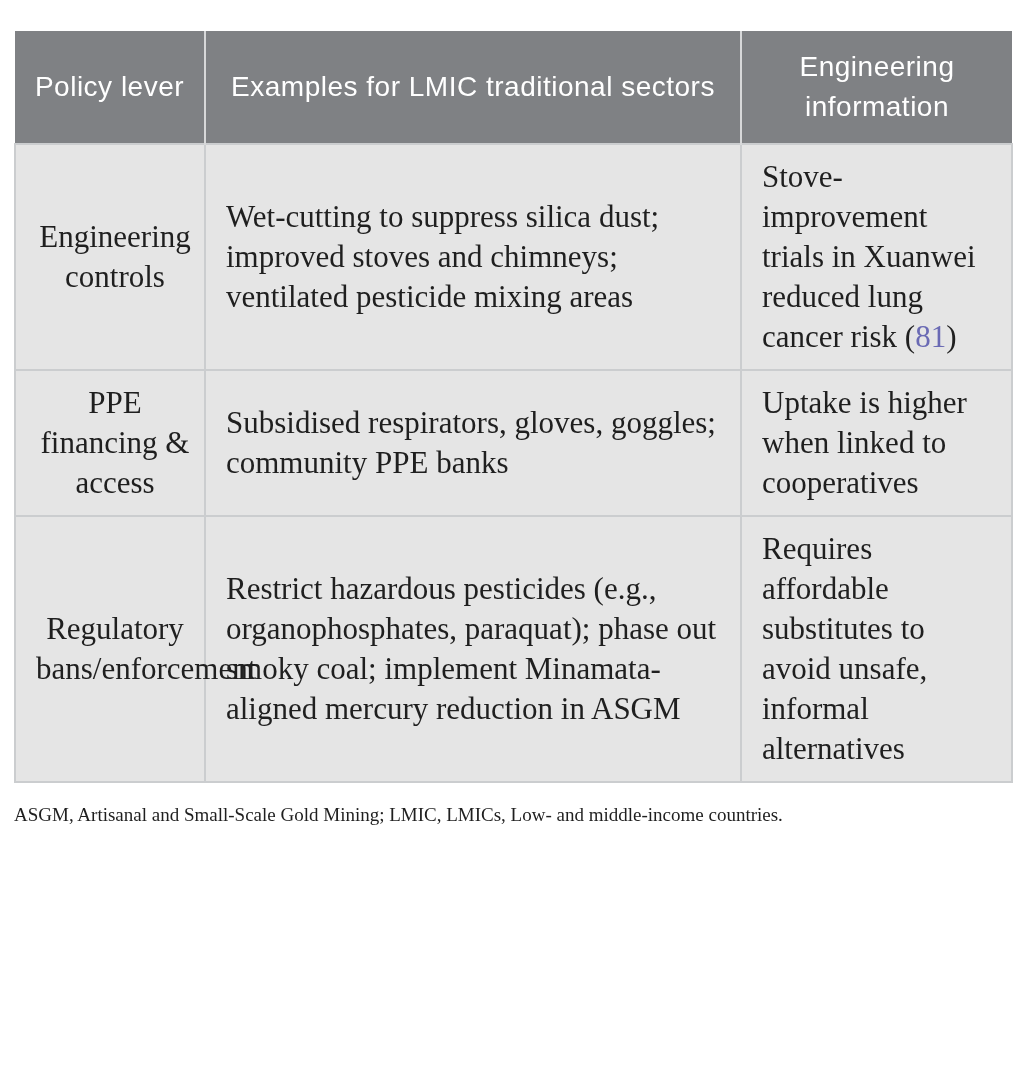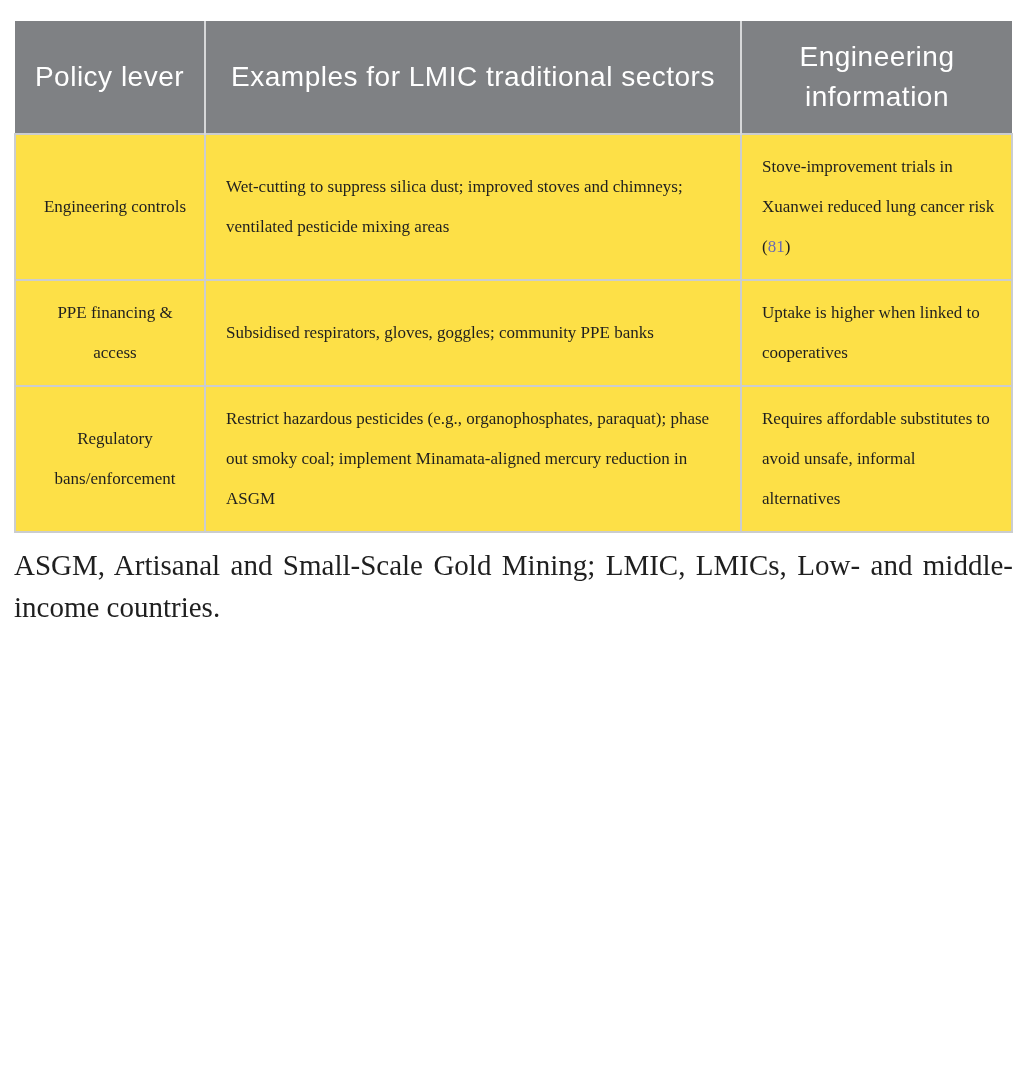--- a/index.html
+++ b/index.html
@@ -4,21 +4,21 @@
 <style>
   * { box-sizing: border-box; margin: 0; padding: 0; }
   html, body {
     width: 1026px;
     height: 1070px;
     background: #ffffff;
     font-family: "Liberation Serif", serif;
     overflow: hidden;
   }
   .page {
-    padding: 21px 15px 0 14px;
+    padding: 31px 15px 0 14px;
   }
   table.policy-table {
     width: 997px;
     border-collapse: collapse;
     table-layout: fixed;
   }
   col.c1 { width: 190px; }
   col.c2 { width: 536px; }
   col.c3 { width: 271px; }
 
@@ -35,39 +35,39 @@
     height: 113px;
     padding: 10px 14px;
     border: none;
   }
   thead th + th {
     border-left: 2px solid #d7d8d9;
   }
 
   tbody td {
     border: 2px solid #cbcdcf;
-    background: #fde047;
+    background: #e5e5e5;
     color: #1f1f1f;
-    font-size: 17px;
+    font-size: 31px;
     line-height: 40px;
     vertical-align: middle;
     padding: 12px 16px 12px 20px;
     text-align: left;
   }
   td.lever-cell { padding-right: 10px; text-align: center; }
 
   .citation-ref {
     color: #6a6ab4;
     cursor: pointer;
   }
 
   .footnote {
     width: 999px;
     margin-top: 11px;
-    font-size: 29px;
+    font-size: 19px;
     line-height: 42px;
     color: #1f1f1f;
     text-align: justify;
   }
 </style>
 </head>
 <body>
 
 <div class="page">
 

